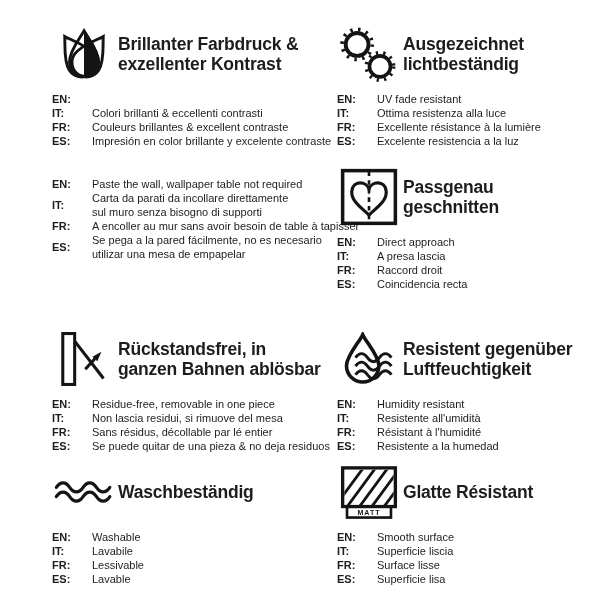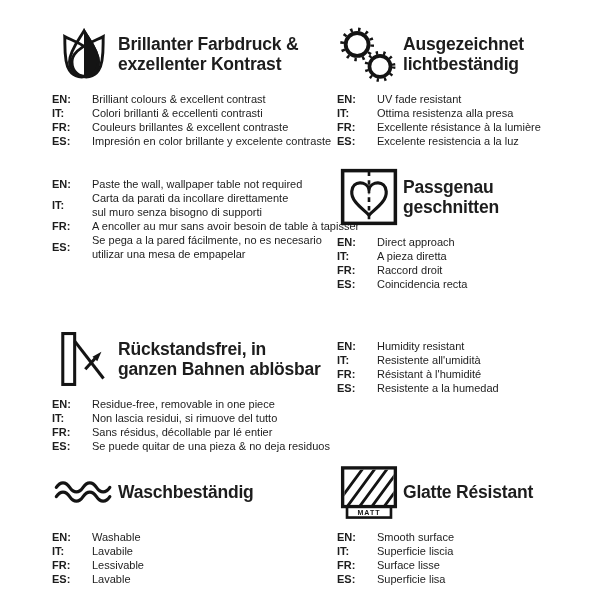--- a/index.html
+++ b/index.html
@@ -47,21 +47,20 @@
             <use href="#drop" clip-path="url(#dropHalf)" fill="#141414"></use>
           </g>
         </svg>
       </div>
       <h2 class="heading">Brillanter Farbdruck &amp;
 exzellenter Kontrast</h2>
     </div>
     <ul class="trs">
       <li class="tr">
           <span class="lang">EN:</span>
-          <span class="txt">Brilliant colours &amp; excellent contrast</span>
         </li>
       <li class="tr">
           <span class="lang">IT:</span>
           <span class="txt">Colori brillanti &amp; eccellenti contrasti</span>
         </li>
       <li class="tr">
           <span class="lang">FR:</span>
           <span class="txt">Couleurs brillantes &amp; excellent contraste</span>
         </li>
       <li class="tr">
@@ -86,21 +85,21 @@
       <h2 class="heading">Ausgezeichnet
 lichtbeständig</h2>
     </div>
     <ul class="trs">
       <li class="tr">
           <span class="lang">EN:</span>
           <span class="txt">UV fade resistant</span>
         </li>
       <li class="tr">
           <span class="lang">IT:</span>
-          <span class="txt">Ottima resistenza alla presa</span>
+          <span class="txt">Ottima resistenza alla luce</span>
         </li>
       <li class="tr">
           <span class="lang">FR:</span>
           <span class="txt">Excellente résistance à la lumière</span>
         </li>
       <li class="tr">
           <span class="lang">ES:</span>
           <span class="txt">Excelente resistencia a la luz</span>
         </li>
     </ul>
@@ -143,21 +142,21 @@
       <h2 class="heading">Passgenau
 geschnitten</h2>
     </div>
     <ul class="trs">
       <li class="tr">
           <span class="lang">EN:</span>
           <span class="txt">Direct approach</span>
         </li>
       <li class="tr">
           <span class="lang">IT:</span>
-          <span class="txt">A pieza diretta</span>
+          <span class="txt">A presa lascia</span>
         </li>
       <li class="tr">
           <span class="lang">FR:</span>
           <span class="txt">Raccord droit</span>
         </li>
       <li class="tr">
           <span class="lang">ES:</span>
           <span class="txt">Coincidencia recta</span>
         </li>
     </ul>
@@ -178,34 +177,48 @@
       <h2 class="heading">Rückstandsfrei, in
 ganzen Bahnen ablösbar</h2>
     </div>
     <ul class="trs">
       <li class="tr">
           <span class="lang">EN:</span>
           <span class="txt">Residue-free, removable in one piece</span>
         </li>
       <li class="tr">
           <span class="lang">IT:</span>
-          <span class="txt">Non lascia residui, si rimuove del tutto</span>
+          <span class="txt">Non lascia residui, si rimuove del mesa</span>
         </li>
       <li class="tr">
           <span class="lang">FR:</span>
           <span class="txt">Sans résidus, décollable par lé entier</span>
         </li>
       <li class="tr">
           <span class="lang">ES:</span>
           <span class="txt">Se puede quitar de una pieza &amp; no deja residuos</span>
         </li>
     </ul>
   </section>
 
   <section class="cell">
+    <div class="hdr">
+      <div class="icon-box">
+        <svg width="60" height="54" viewBox="0 0 66 60">
+          <g stroke="#141414" fill="none">
+            <path d="M26 3 C22 11.5 8 26.5 8 37.5 a18 18 0 0 0 36 0 C44 26.5 30 11.5 26 3 Z" stroke-width="4"></path>
+            <path stroke-width="3.2" d="M18 28.5 c4.3-6 9-6 13.3 0 c4.3 6 9 6 13.3 0 c4.3-6 9-6 13.3 0"></path>
+            <path stroke-width="3.2" d="M18 38 c4.3-6 9-6 13.3 0 c4.3 6 9 6 13.3 0 c4.3-6 9-6 13.3 0"></path>
+            <path stroke-width="3.2" d="M18 47.5 c4.3-6 9-6 13.3 0 c4.3 6 9 6 13.3 0 c4.3-6 9-6 13.3 0"></path>
+          </g>
+        </svg>
+      </div>
+      <h2 class="heading">Resistent gegenüber
+Luftfeuchtigkeit</h2>
+    </div>
     <ul class="trs">
       <li class="tr">
           <span class="lang">EN:</span>
           <span class="txt">Humidity resistant</span>
         </li>
       <li class="tr">
           <span class="lang">IT:</span>
           <span class="txt">Resistente all'umidità</span>
         </li>
       <li class="tr">

